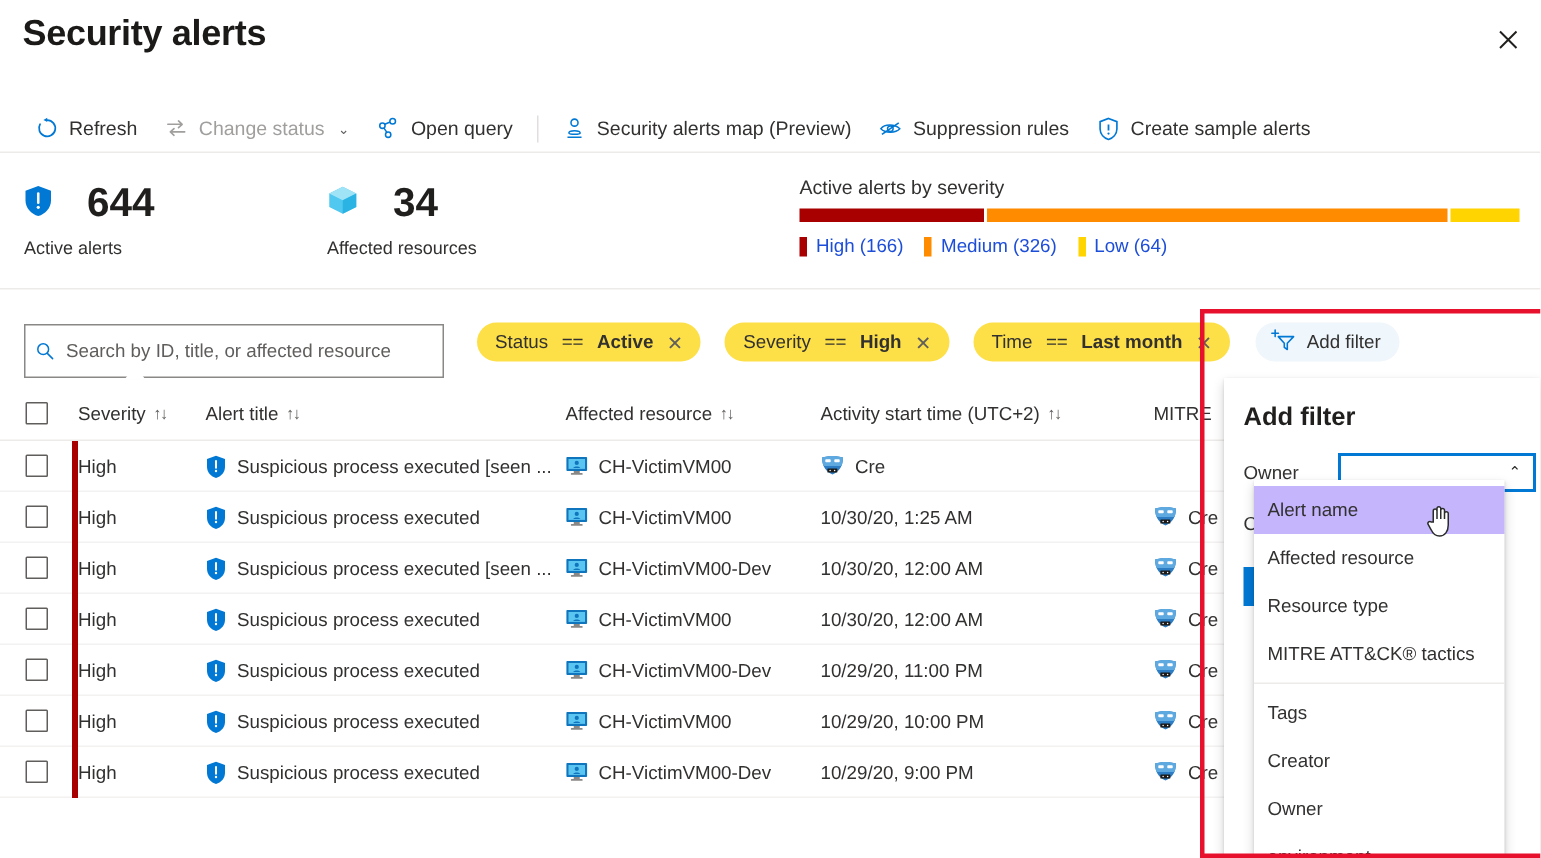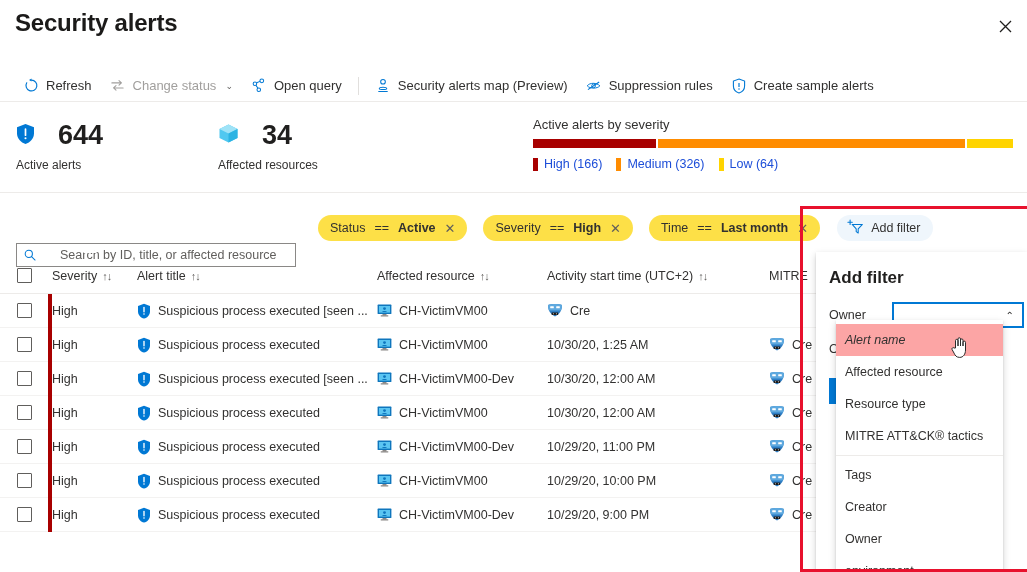--- a/index.html
+++ b/index.html
@@ -59,23 +59,23 @@
   .sev-block { position:absolute; left:533px; top:15px; width:480px; }
   .sev-title { font-size:13px; color:#323130; margin-bottom:7px; }
   .sev-bar { display:flex; height:9px; width:480px; gap:2px; }
   .sev-bar span { display:block; height:9px; }
   .sev-legend { display:flex; align-items:center; gap:14px; margin-top:9px; }
   .sev-legend .item { display:flex; align-items:center; gap:6px; font-size:12.5px; color:#1d4ed8; }
   .sev-legend .swatch { width:5px; height:13px; display:block; }
 
   .summary-underline { position:absolute; left:0; top:192px; width:1027px; height:1px; background:#edebe9; }
   .searchbox {
-    position:absolute; left:16px; top:216px; width:280px; height:24px;
+    position:absolute; left:16px; top:216px; width:280px; height:36px;
     border:1px solid #8a8886; background:#fff;
-    display:flex; align-items:center; gap:22px; padding:0 7px;margin-top:27px;
+    display:flex; align-items:center; gap:6px; padding:0 7px;
   }
   .searchbox .sico { color:#0078d4; font-size:12px; display:flex; align-items:center; }
   .searchbox input {
     border:none; outline:none; font-family:inherit; font-size:12.5px;
     color:#323130; width:100%; background:transparent;
   }
   .searchbox input::placeholder { color:#605e5c; }
 
   .chips { position:absolute; left:318px; top:215px; display:flex; align-items:center; gap:16px; }
   .chip {
@@ -164,21 +164,21 @@
   .dropdown {
     position:absolute; left:836px; top:320px; width:167px; height:252px;
     background:#ffffff; z-index:55;
     box-shadow:0 3.2px 7.2px rgba(0,0,0,0.18), 0 0.6px 1.8px rgba(0,0,0,0.12);
     padding-top:4px;
   }
   .dd-item {
     height:32px; display:flex; align-items:center; padding-left:9px;
     font-size:12.5px; color:#323130; cursor:pointer; white-space:nowrap;
   }
-  .dd-item.active { background:#fca5a5;font-style:italic; }
+  .dd-item.active { background:#c4b5fd; }
   .dd-sep { height:1px; background:#edebe9; margin:3px 0; }
 
   .cursor-hand { position:absolute; left:950px; top:336px; z-index:70; pointer-events:none; }
 </style>
 </head>
 <body>
 
 <div class="page">
 
   <div class="page-title">Security alerts</div>

